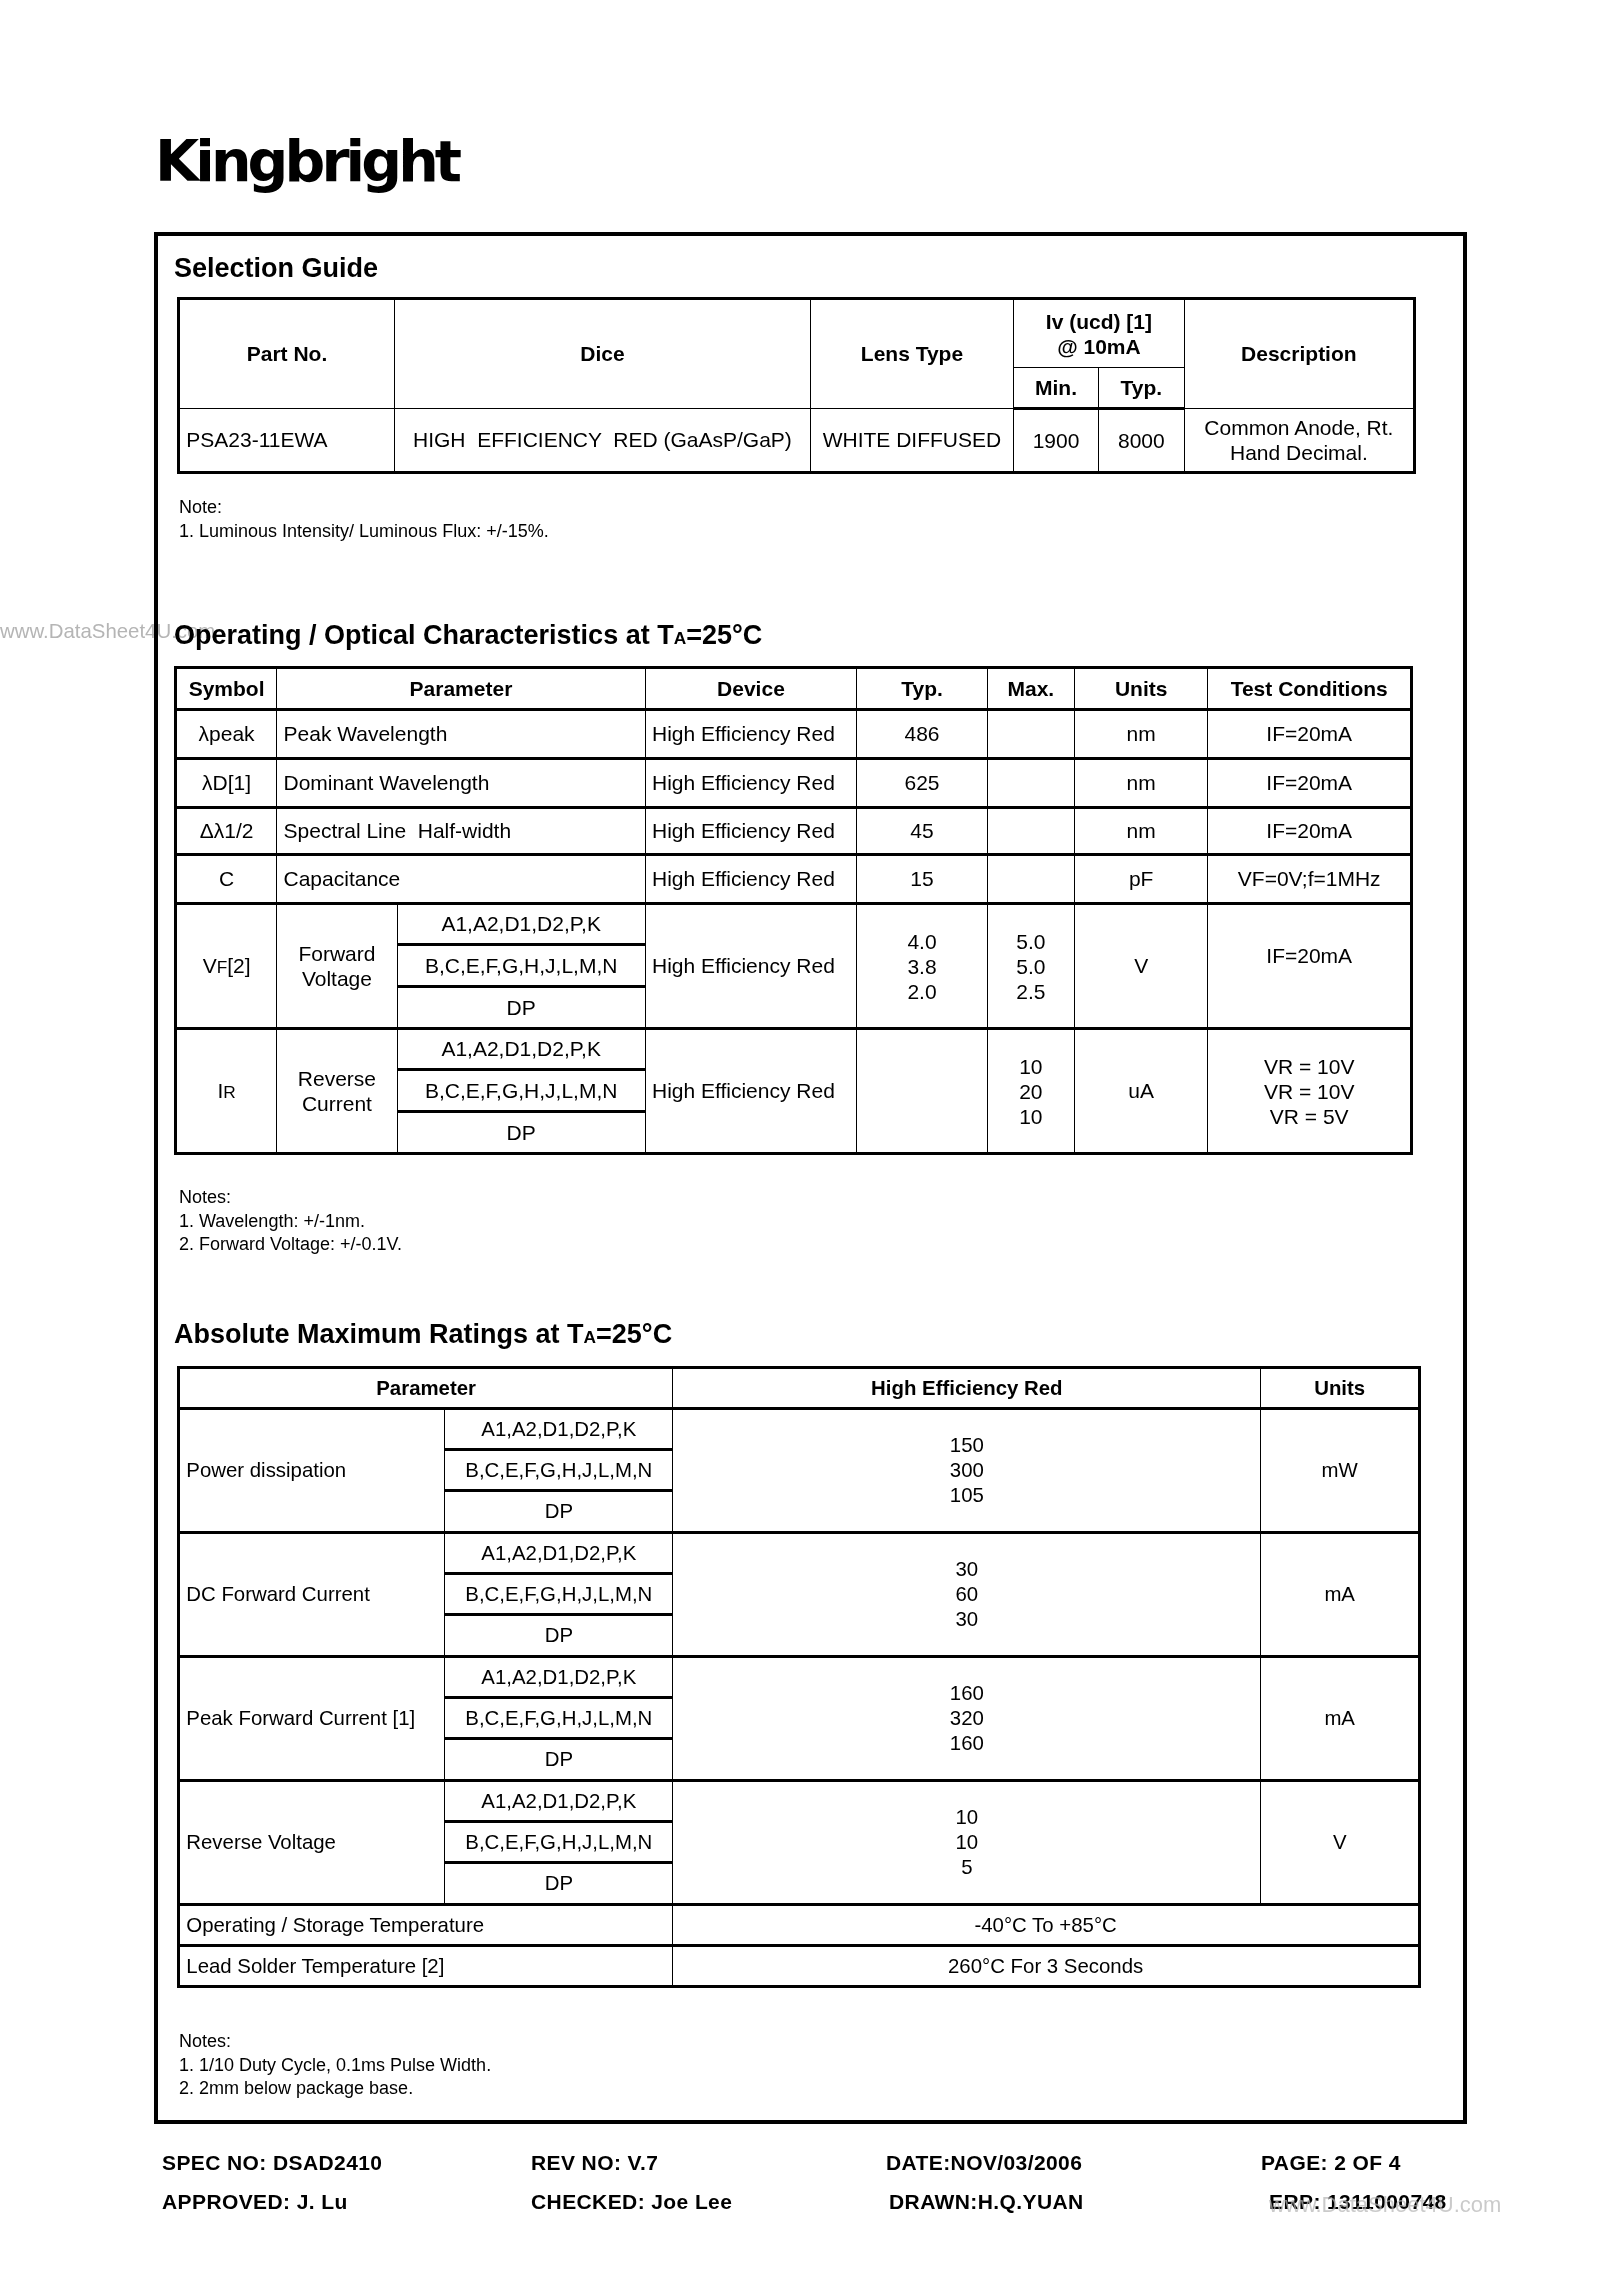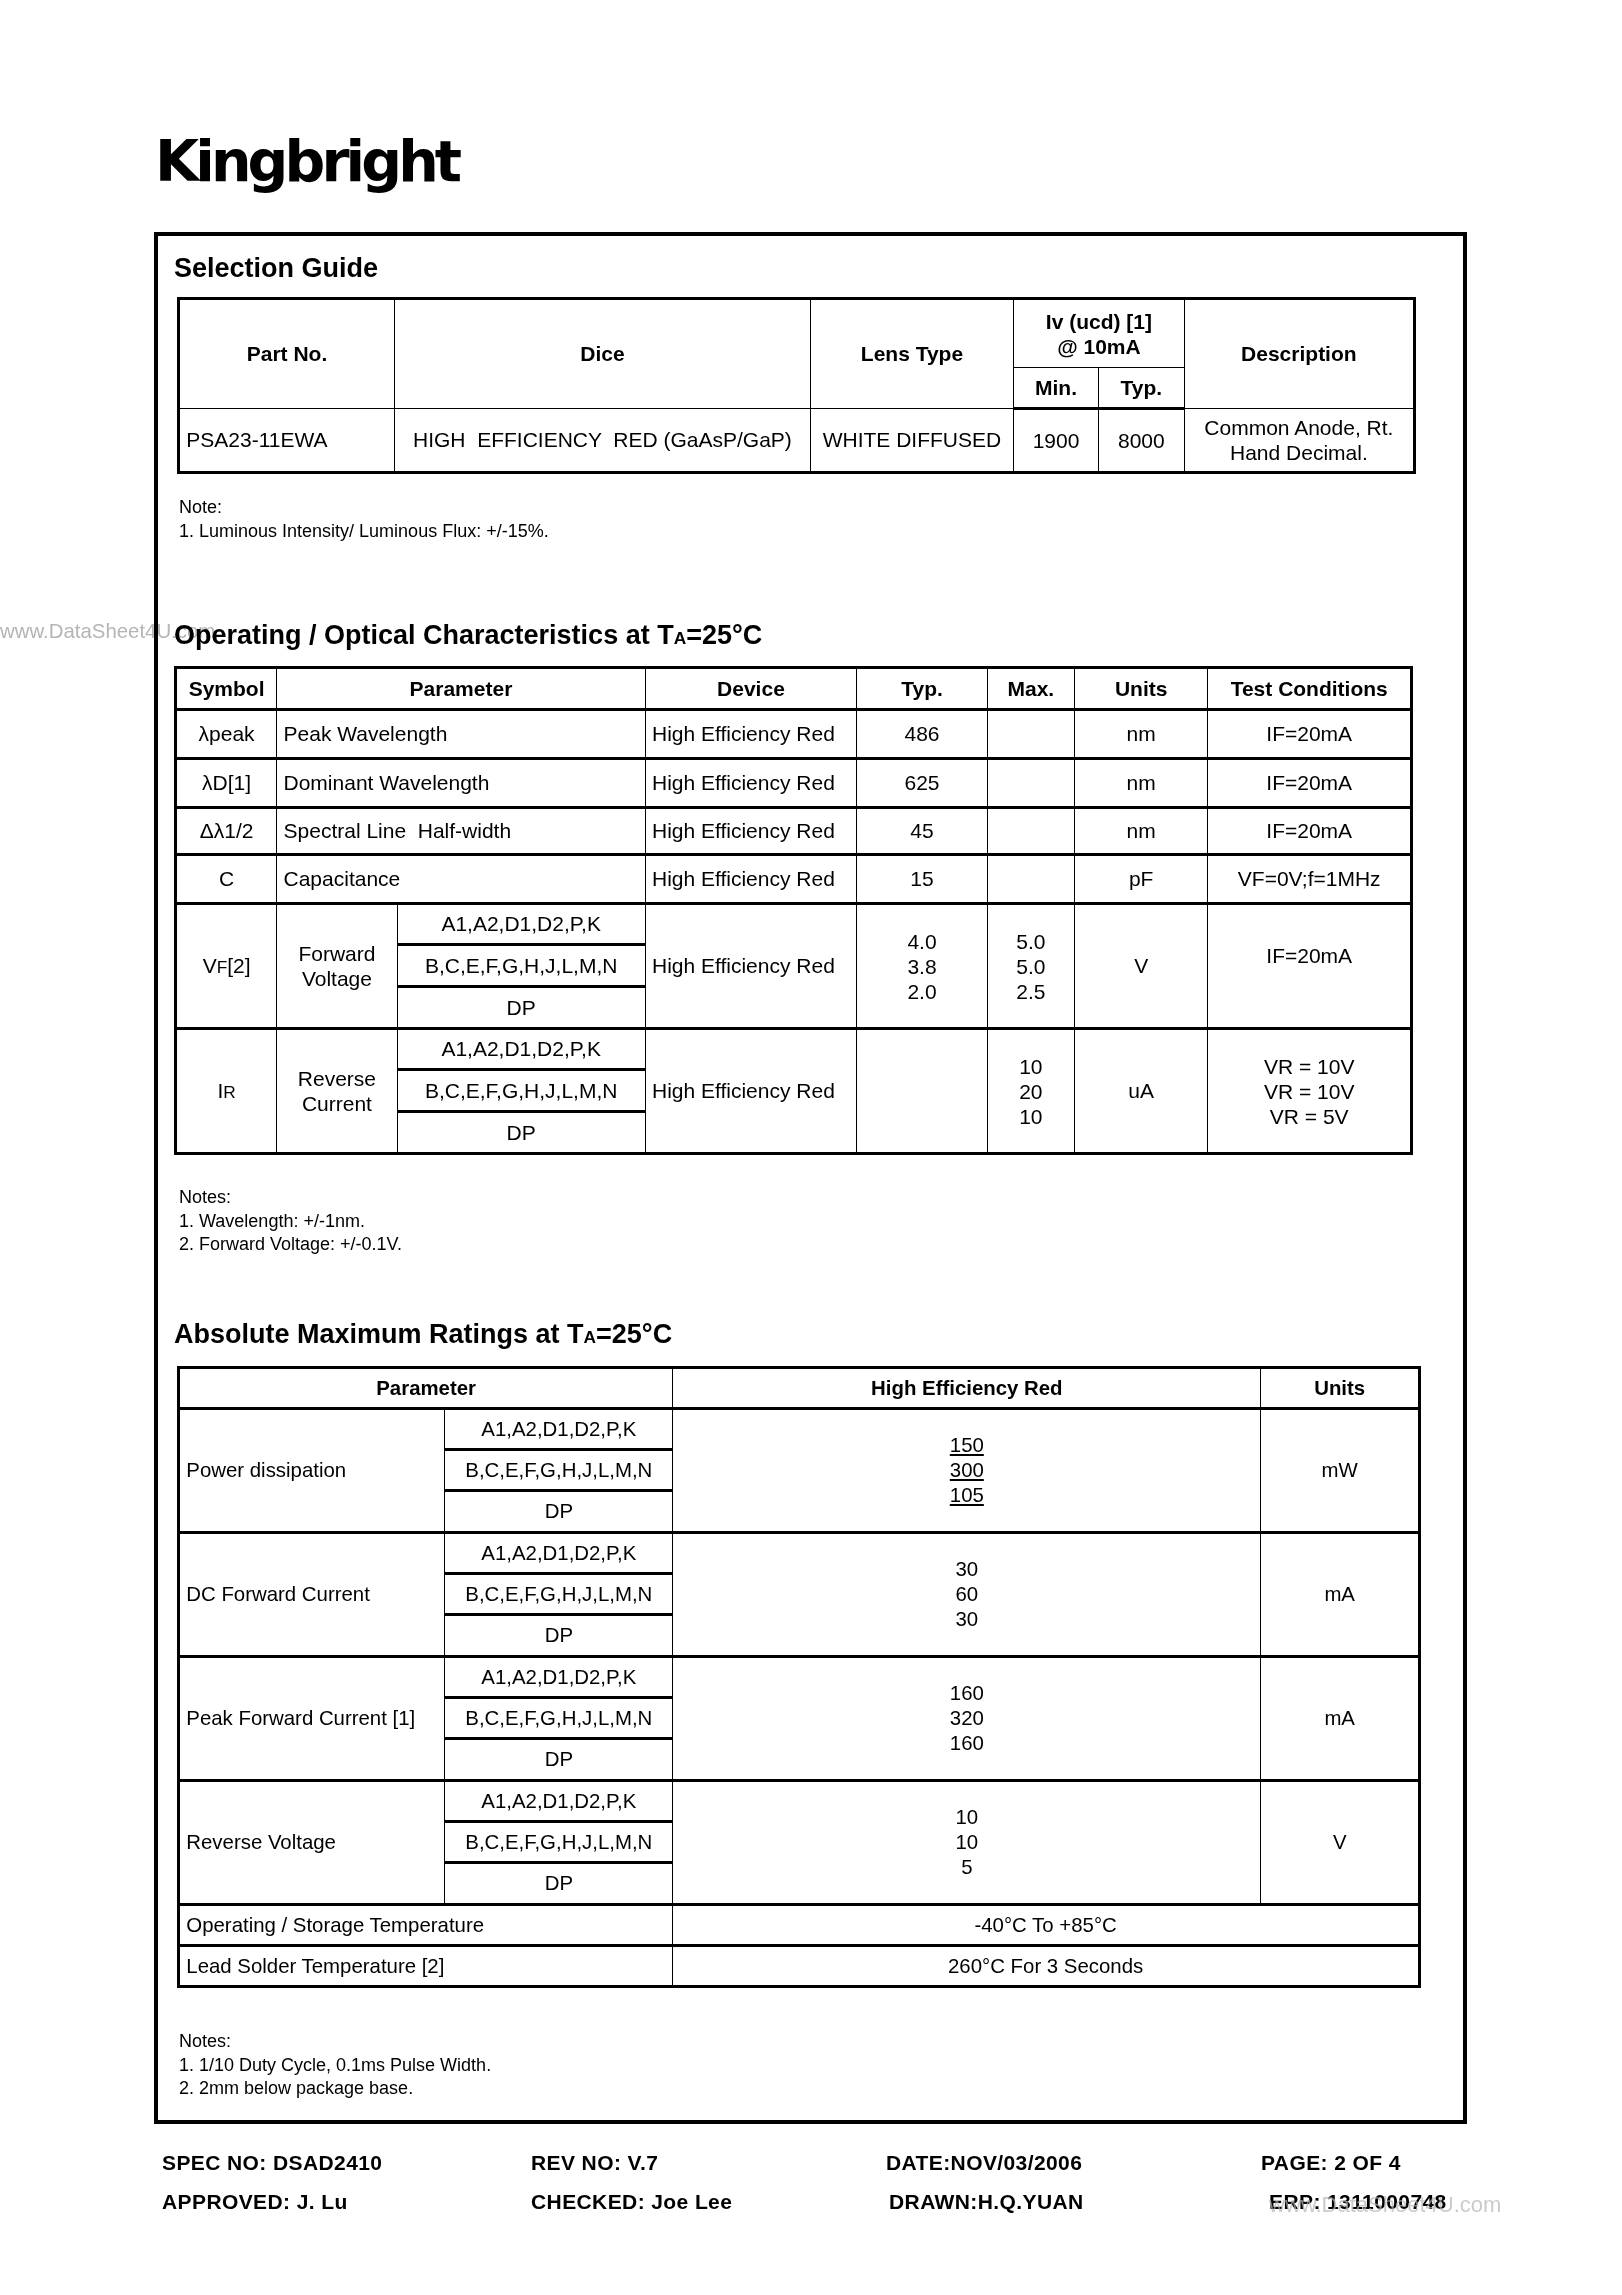--- a/index.html
+++ b/index.html
@@ -184,21 +184,21 @@
   <tbody>
       <tr class="thick-b" style="height:41px;">
     <th colspan="2">Parameter</th>
     <th>High Efficiency Red</th>
     <th>Units</th>
   </tr>
 
   <tr style="height:41px;">
     <td rowspan="3" class="left" style="border-bottom-width:3.9px;">Power dissipation</td>
     <td style="border-bottom-width:3.9px;">A1,A2,D1,D2,P,K</td>
-    <td rowspan="3" class="ml" style="border-bottom-width:3.9px;text-decoration:underline;"><span>150</span><br><span>300</span><br><span>105</span></td>
+    <td rowspan="3" class="ml" style="border-bottom-width:3.9px;"><span>150</span><br><span>300</span><br><span>105</span></td>
     <td rowspan="3" style="border-bottom-width:3.9px;">mW</td>
   </tr>
   <tr style="height:41px;">
         <td style="border-bottom-width:3.9px;">B,C,E,F,G,H,J,L,M,N</td>
       </tr>
   <tr style="height:42px;">
         <td style="border-bottom-width:3.9px;">DP</td>
       </tr>
 
   <tr style="height:41px;">

